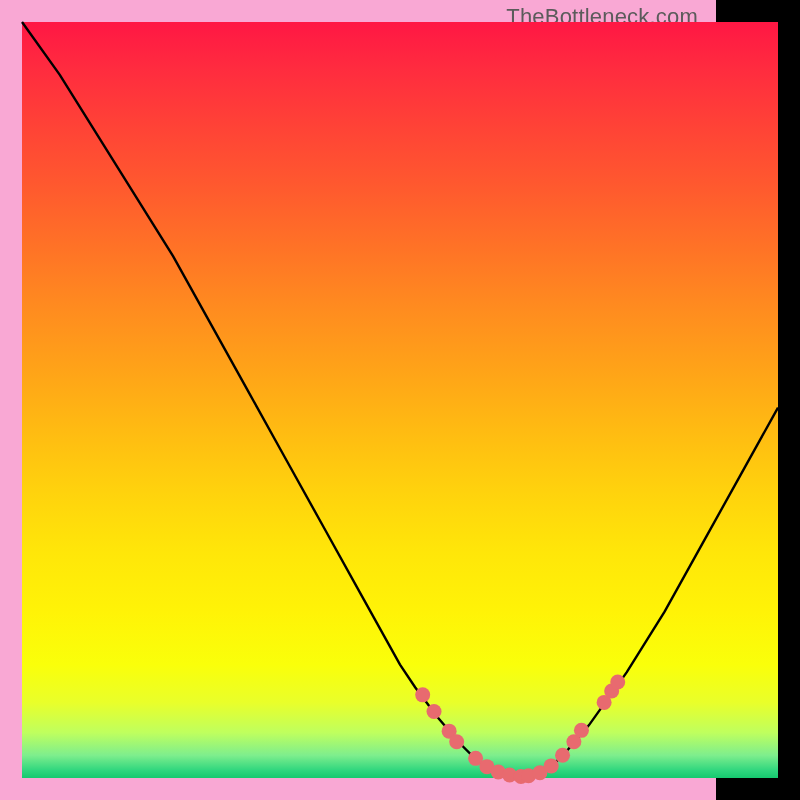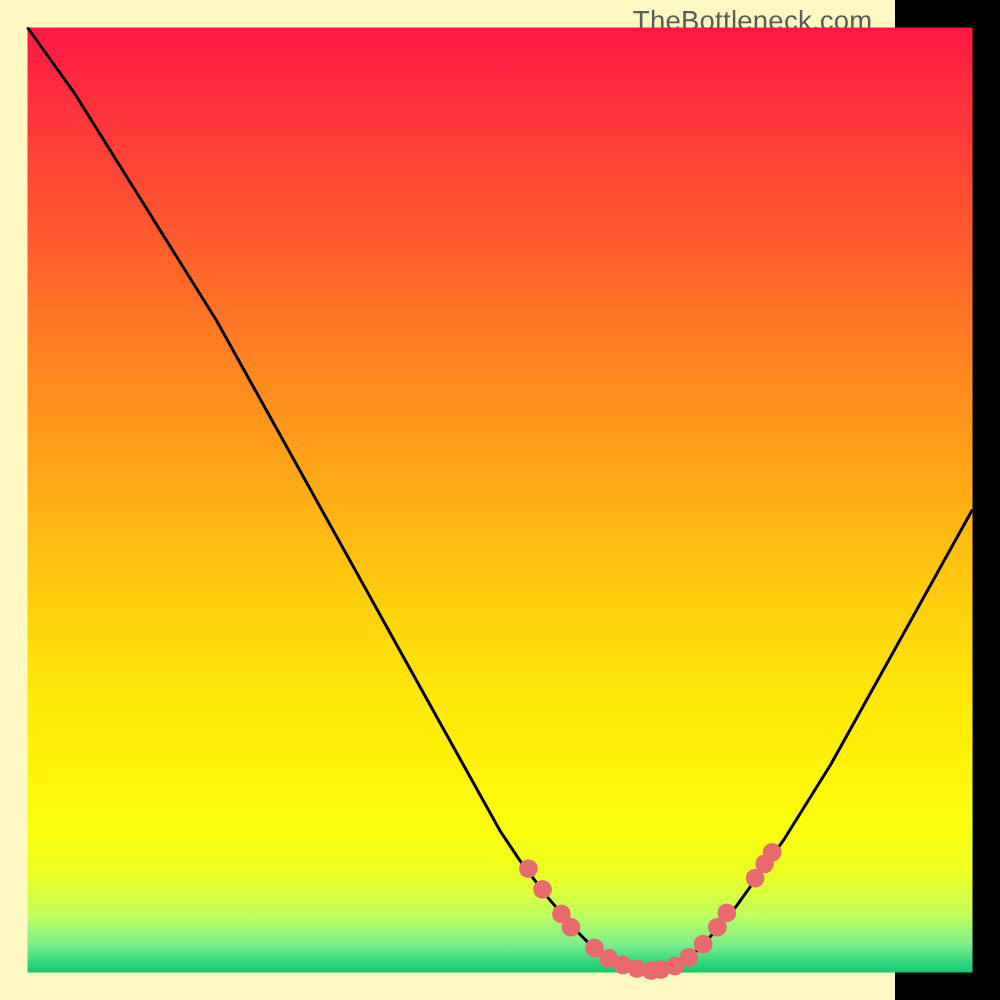--- a/index.html
+++ b/index.html
@@ -1,20 +1,20 @@
 <!DOCTYPE html>
 <html><head>
 <meta charset="utf-8">
 <style>
   * { margin: 0; padding: 0; box-sizing: border-box; }
   html, body { width: 800px; height: 800px; background: #000; overflow: hidden; }
   .outer {
     width: 716px;
     height: 800px;
-    background: #fef9c3;
+    background: #f9a8d4;
     position: relative;
   }
   .plot {
     position: absolute;
     left: 22px;
     top: 22px;
     width: 756px;
     height: 756px;
     background: linear-gradient(to bottom,
       #ff1744 0%,

